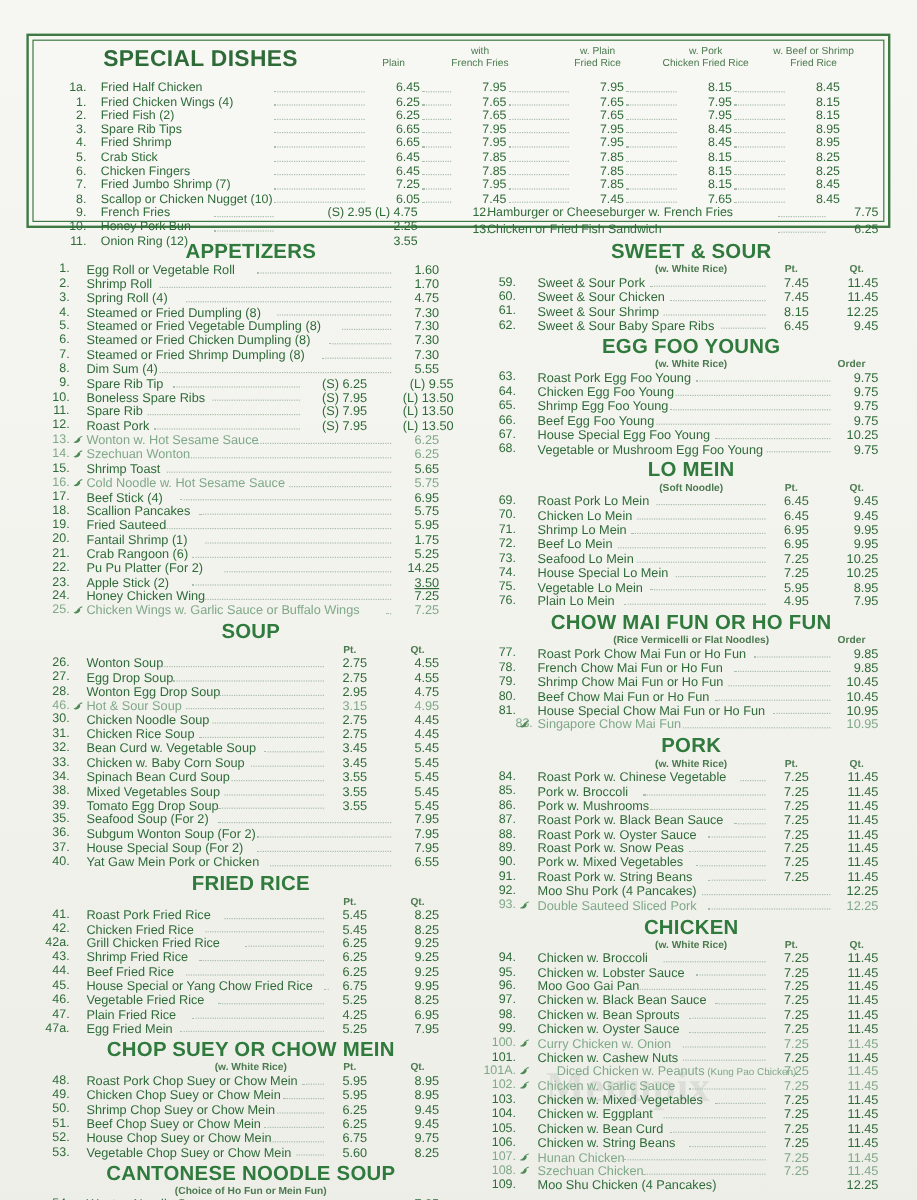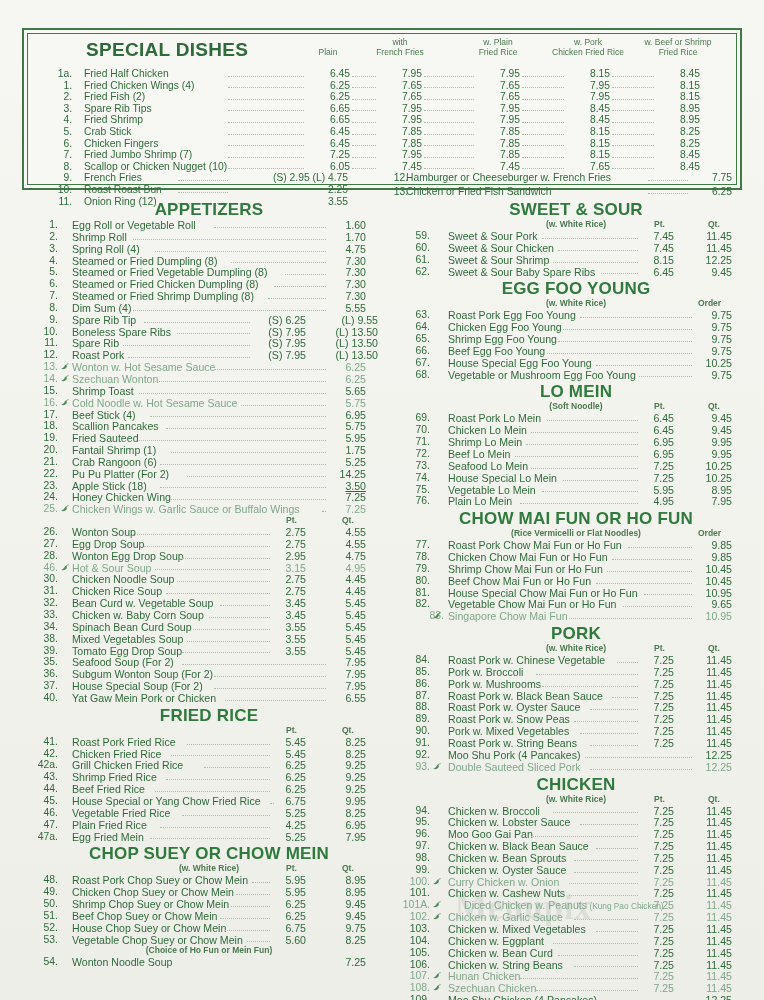--- a/index.html
+++ b/index.html
@@ -252,21 +252,21 @@
             <span class="leader" style="left: 584px; width: 42px;"></span>
           </div>
           <div class="sd-row">
             <span class="sd-num">9.</span>
             <span class="sd-name">French Fries</span>
             <span class="sd-p" style="left: 200px; width: 120px; text-align: right;">(S) 2.95 (L) 4.75</span>
             <span class="leader" style="left: 150px; width: 50px;"></span>
           </div>
           <div class="sd-row">
             <span class="sd-num">10.</span>
-            <span class="sd-name">Roast Roast Bun</span>
+            <span class="sd-name">Honey Pork Bun</span>
             <span class="sd-p" style="left: 200px; width: 120px; text-align: right;">2.25</span>
             <span class="leader" style="left: 150px; width: 50px;"></span>
           </div>
           <div class="sd-row">
             <span class="sd-num">11.</span>
             <span class="sd-name">Onion Ring (12)</span>
             <span class="sd-p" style="left: 200px; width: 120px; text-align: right;">3.55</span>
             <span class="leader" style="left: 150px; width: 50px;"></span>
           </div>
           <div class="sd-row" style="position: absolute; left: 0px; right: 0px; top: 104.4px;">
@@ -436,21 +436,21 @@
         <span class="leader" style="left: 136.4px; width: 165.6px;"></span>
       </div>
       <div class="item">
         <span class="num" style="left: 0px;">22.</span>
         <span class="nm" style="left: 48px;">Pu Pu Platter (For 2)</span>
         <span class="price" style="left: 304px; width: 38px;">14.25</span>
         <span class="leader" style="left: 163.4px; width: 138.6px;"></span>
       </div>
       <div class="item">
         <span class="num" style="left: 0px;">23.</span>
-        <span class="nm" style="left: 48px;">Apple Stick (18)</span>
+        <span class="nm" style="left: 48px;">Apple Stick (2)</span>
         <span class="price" style="left: 304px; width: 38px; text-decoration: underline;">3.50</span>
         <span class="leader" style="left: 136.4px; width: 165.6px;"></span>
       </div>
       <div class="item">
         <span class="num" style="left: 0px;">24.</span>
         <span class="nm" style="left: 48px;">Honey Chicken Wing</span>
         <span class="price" style="left: 304px; width: 38px;">7.25</span>
         <span class="leader" style="left: 147.2px; width: 154.8px;"></span>
       </div>
       <div class="item faded">
@@ -458,20 +458,21 @@
         <span class="pepper" style="left: 36px;">
           <svg width="9" height="8" viewBox="0 0 9 8">
             <path d="M1.2 6.6 C2.6 7.6 5.2 7.3 6.4 5.6 C7.1 4.6 7.0 3.4 6.3 2.9 C5.6 2.5 4.9 3.1 4.6 3.9 C4.2 5.0 3.0 6.0 1.2 6.6 Z" fill="#4f8a56"></path>
             <path d="M6.2 2.9 C6.9 2.2 7.8 1.7 8.6 1.7" stroke="#4f8a56" stroke-width="0.9" fill="none"></path>
           </svg>
         </span>
         <span class="nm" style="left: 48px;">Chicken Wings w. Garlic Sauce or Buffalo Wings</span>
         <span class="price" style="left: 304px; width: 38px;">7.25</span>
         <span class="leader" style="left: 298.4px; width: 4px;"></span>
       </div>
+      <div class="sec-title">SOUP</div>
       <div class="sub-row">
         <span class="hdr-pt" style="left: 262px;">Pt.</span>
         <span class="hdr-pt" style="left: 318px;">Qt.</span>
       </div>
       <div class="item">
         <span class="num" style="left: 0px;">26.</span>
         <span class="nm" style="left: 48px;">Wonton Soup</span>
         <span class="price" style="left: 248px; width: 34px;">2.75</span>
         <span class="price" style="left: 304px; width: 38px;">4.55</span>
         <span class="leader" style="left: 109.4px; width: 136.6px;"></span>
@@ -685,20 +686,21 @@
         <span class="price" style="left: 304px; width: 38px;">9.75</span>
         <span class="leader" style="left: 201.2px; width: 44.8px;"></span>
       </div>
       <div class="item">
         <span class="num" style="left: 0px;">53.</span>
         <span class="nm" style="left: 48px;">Vegetable Chop Suey or Chow Mein</span>
         <span class="price" style="left: 248px; width: 34px;">5.60</span>
         <span class="price" style="left: 304px; width: 38px;">8.25</span>
         <span class="leader" style="left: 222.8px; width: 23.2px;"></span>
       </div>
+      <div class="sec-title">CANTONESE NOODLE SOUP</div>
       <div class="sub-row">
         <span class="sub-center">(Choice of Ho Fun or Mein Fun)</span>
       </div>
       <div class="item">
         <span class="num" style="left: 0px;">54.</span>
         <span class="nm" style="left: 48px;">Wonton Noodle Soup</span>
         <span class="price" style="left: 304px; width: 38px;">7.25</span>
       </div>
     </div>
 
@@ -846,47 +848,41 @@
         <span class="hdr-pt" style="left: 302px;">Order</span>
       </div>
       <div class="item">
         <span class="num" style="left: 0px;">77.</span>
         <span class="nm" style="left: 52px;">Roast Pork Chow Mai Fun or Ho Fun</span>
         <span class="price" style="left: 298px; width: 38px;">9.85</span>
         <span class="leader" style="left: 232.2px; width: 63.8px;"></span>
       </div>
       <div class="item">
         <span class="num" style="left: 0px;">78.</span>
-        <span class="nm" style="left: 52px;">Chicken Chow Mai Fun or Ho Fun</span>
+        <span class="nm" style="left: 52px;">French Chow Mai Fun or Ho Fun</span>
         <span class="price" style="left: 298px; width: 38px;">9.85</span>
         <span class="leader" style="left: 216px; width: 80px;"></span>
       </div>
       <div class="item">
         <span class="num" style="left: 0px;">79.</span>
         <span class="nm" style="left: 52px;">Shrimp Chow Mai Fun or Ho Fun</span>
         <span class="price" style="left: 298px; width: 38px;">10.45</span>
         <span class="leader" style="left: 210.6px; width: 85.4px;"></span>
       </div>
       <div class="item">
         <span class="num" style="left: 0px;">80.</span>
         <span class="nm" style="left: 52px;">Beef Chow Mai Fun or Ho Fun</span>
         <span class="price" style="left: 298px; width: 38px;">10.45</span>
         <span class="leader" style="left: 199.8px; width: 96.2px;"></span>
       </div>
       <div class="item">
         <span class="num" style="left: 0px;">81.</span>
         <span class="nm" style="left: 52px;">House Special Chow Mai Fun or Ho Fun</span>
         <span class="price" style="left: 298px; width: 38px;">10.95</span>
         <span class="leader" style="left: 248.4px; width: 47.6px;"></span>
-      </div>
-      <div class="item">
-        <span class="num" style="left: 0px;">82.</span>
-        <span class="nm" style="left: 52px;">Vegetable Chow Mai Fun or Ho Fun</span>
-        <span class="price" style="left: 298px; width: 38px;">9.65</span>
-        <span class="leader" style="left: 226.8px; width: 69.2px;"></span>
       </div>
       <div class="item faded">
         <span class="num" style="left: 14px;">83.</span>
         <span class="pepper" style="left: 36px;">
           <svg width="9" height="8" viewBox="0 0 9 8">
             <path d="M1.2 6.6 C2.6 7.6 5.2 7.3 6.4 5.6 C7.1 4.6 7.0 3.4 6.3 2.9 C5.6 2.5 4.9 3.1 4.6 3.9 C4.2 5.0 3.0 6.0 1.2 6.6 Z" fill="#4f8a56"></path>
             <path d="M6.2 2.9 C6.9 2.2 7.8 1.7 8.6 1.7" stroke="#4f8a56" stroke-width="0.9" fill="none"></path>
           </svg>
         </span>
         <span class="nm" style="left: 52px;">Singapore Chow Mai Fun</span>

